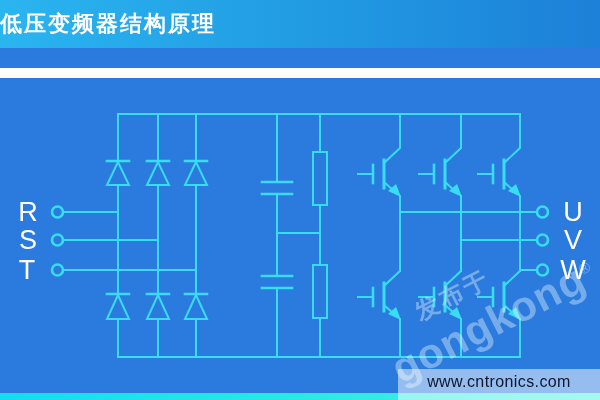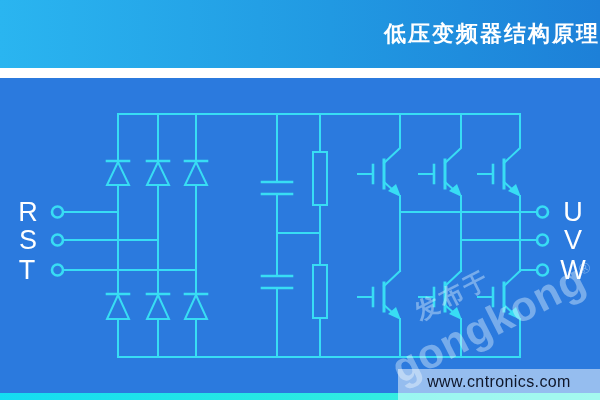--- a/index.html
+++ b/index.html
@@ -3,23 +3,23 @@
 <meta charset="utf-8">
 <style>
   html,body { margin:0; padding:0; background:#444; }
   .stage {
     position:relative; width:600px; height:400px; overflow:hidden;
     font-family:"Liberation Sans", sans-serif;
     background: var(--body-bg, #2b7ade);
   }
   
   .header {
-    position:absolute; left:0; top:0; width:600px; height:68px;
+    position:absolute; left:0; top:0; width:600px; height:48px;
     background: linear-gradient(90deg, var(--header-grad-start,#2ab5f0) 0%, #2199e2 55%, var(--header-grad-end,#1d80d8) 100%);
-    display:flex; align-items:center; justify-content:flex-end;
+    display:flex; align-items:center; justify-content:flex-start;
   }
   .title {
     color:#fff; font-size:22px; font-weight:700; letter-spacing:2px;
     text-align:center;
   }
   .divider {
     position:absolute; left:0; top:68px; width:600px; height:10px; background:#fff;
   }
   
   .canvas { position:absolute; left:0; top:0; width:600px; height:400px; }

